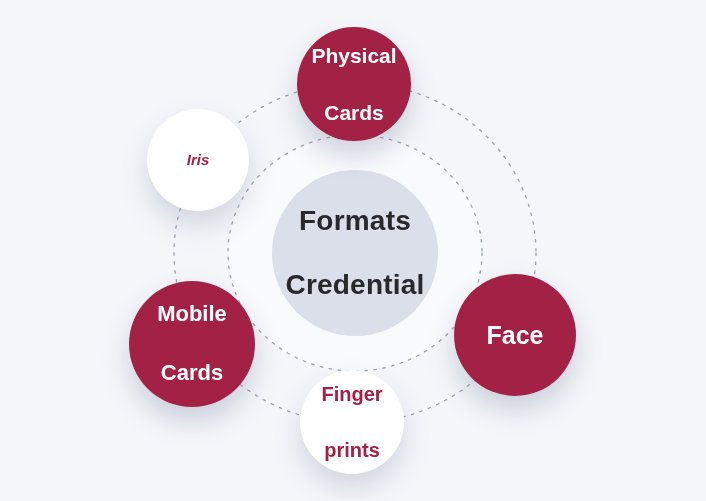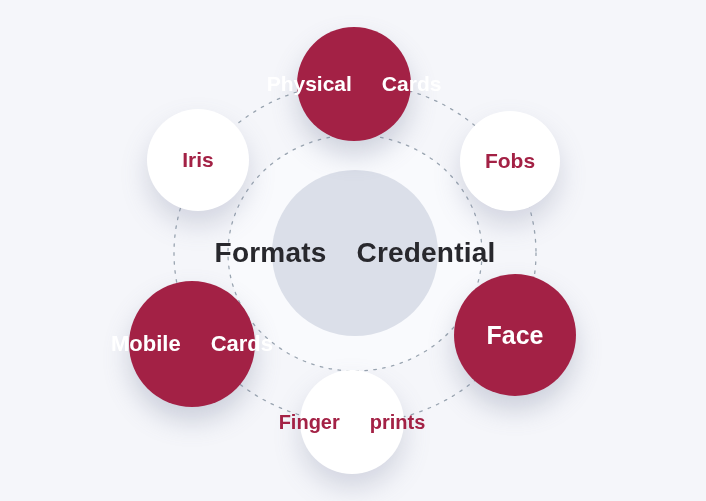--- a/index.html
+++ b/index.html
@@ -17,20 +17,21 @@
   }
   .rings-svg {
     position: absolute;
     left: 0; top: 0;
     width: 706px; height: 501px;
   }
   .circle {
     position: absolute;
     border-radius: 50%;
     display: flex;
+    flex-direction: column;
     align-items: center;
     justify-content: center;
     text-align: left;
     gap: 30px;
   }
   .circle span { display: block; }
 
   .center-circle {
     left: 272px; top: 170px;
     width: 166px; height: 166px;
@@ -54,21 +55,21 @@
     background: #ffffff;
     color: #a32145;
     box-shadow: 0 14px 26px rgba(110, 120, 150, 0.25);
   }
 
   .node-physical-cards { left: 297px; top: 27px;  width: 114px; height: 114px; font-size: 21px; }
   .node-fobs           { left: 460px; top: 111px; width: 100px; height: 100px; font-size: 21px; }
   .node-face           { left: 454px; top: 274px; width: 122px; height: 122px; font-size: 25px; }
   .node-finger-prints  { left: 300px; top: 370px; width: 104px; height: 104px; font-size: 20px; }
   .node-mobile-cards   { left: 129px; top: 281px; width: 126px; height: 126px; font-size: 22px; }
-  .node-iris           { left: 147px; top: 109px; width: 102px; height: 102px; font-size: 21px; }
+  .node-iris           { left: 147px; top: 109px; width: 102px; height: 102px; font-size: 15px; font-style: italic; }
 </style>
 </head>
 <body>
 
 <div class="stage">
 
   <svg class="rings-svg" viewBox="0 0 706 501" xmlns="http://www.w3.org/2000/svg">
     <ellipse cx="355" cy="253" rx="127" ry="118" fill="#f9fafd" stroke="none"></ellipse>
     <ellipse cx="355" cy="253" rx="127" ry="118" fill="none" stroke="#9aa5b1" stroke-width="1.3" stroke-dasharray="2.5 6.5" stroke-linecap="round"></ellipse>
     <ellipse cx="355" cy="253" rx="181" ry="170" fill="none" stroke="#9aa5b1" stroke-width="1.3" stroke-dasharray="2.5 6.5" stroke-linecap="round"></ellipse>
@@ -77,23 +78,20 @@
   <div class="circle center-circle">
     <span>Formats</span>
     <span>Credential</span>
   </div>
 
   <div class="circle node filled node-physical-cards">
     <span>Physical</span>
     <span>Cards</span>
   </div>
 
-  <div class="circle node white node-fobs">
-    <span>Fobs</span>
-  </div>
 
   <div class="circle node filled node-face">
     <span>Face</span>
   </div>
 
   <div class="circle node white node-finger-prints">
     <span>Finger</span>
     <span>prints</span>
   </div>
 

